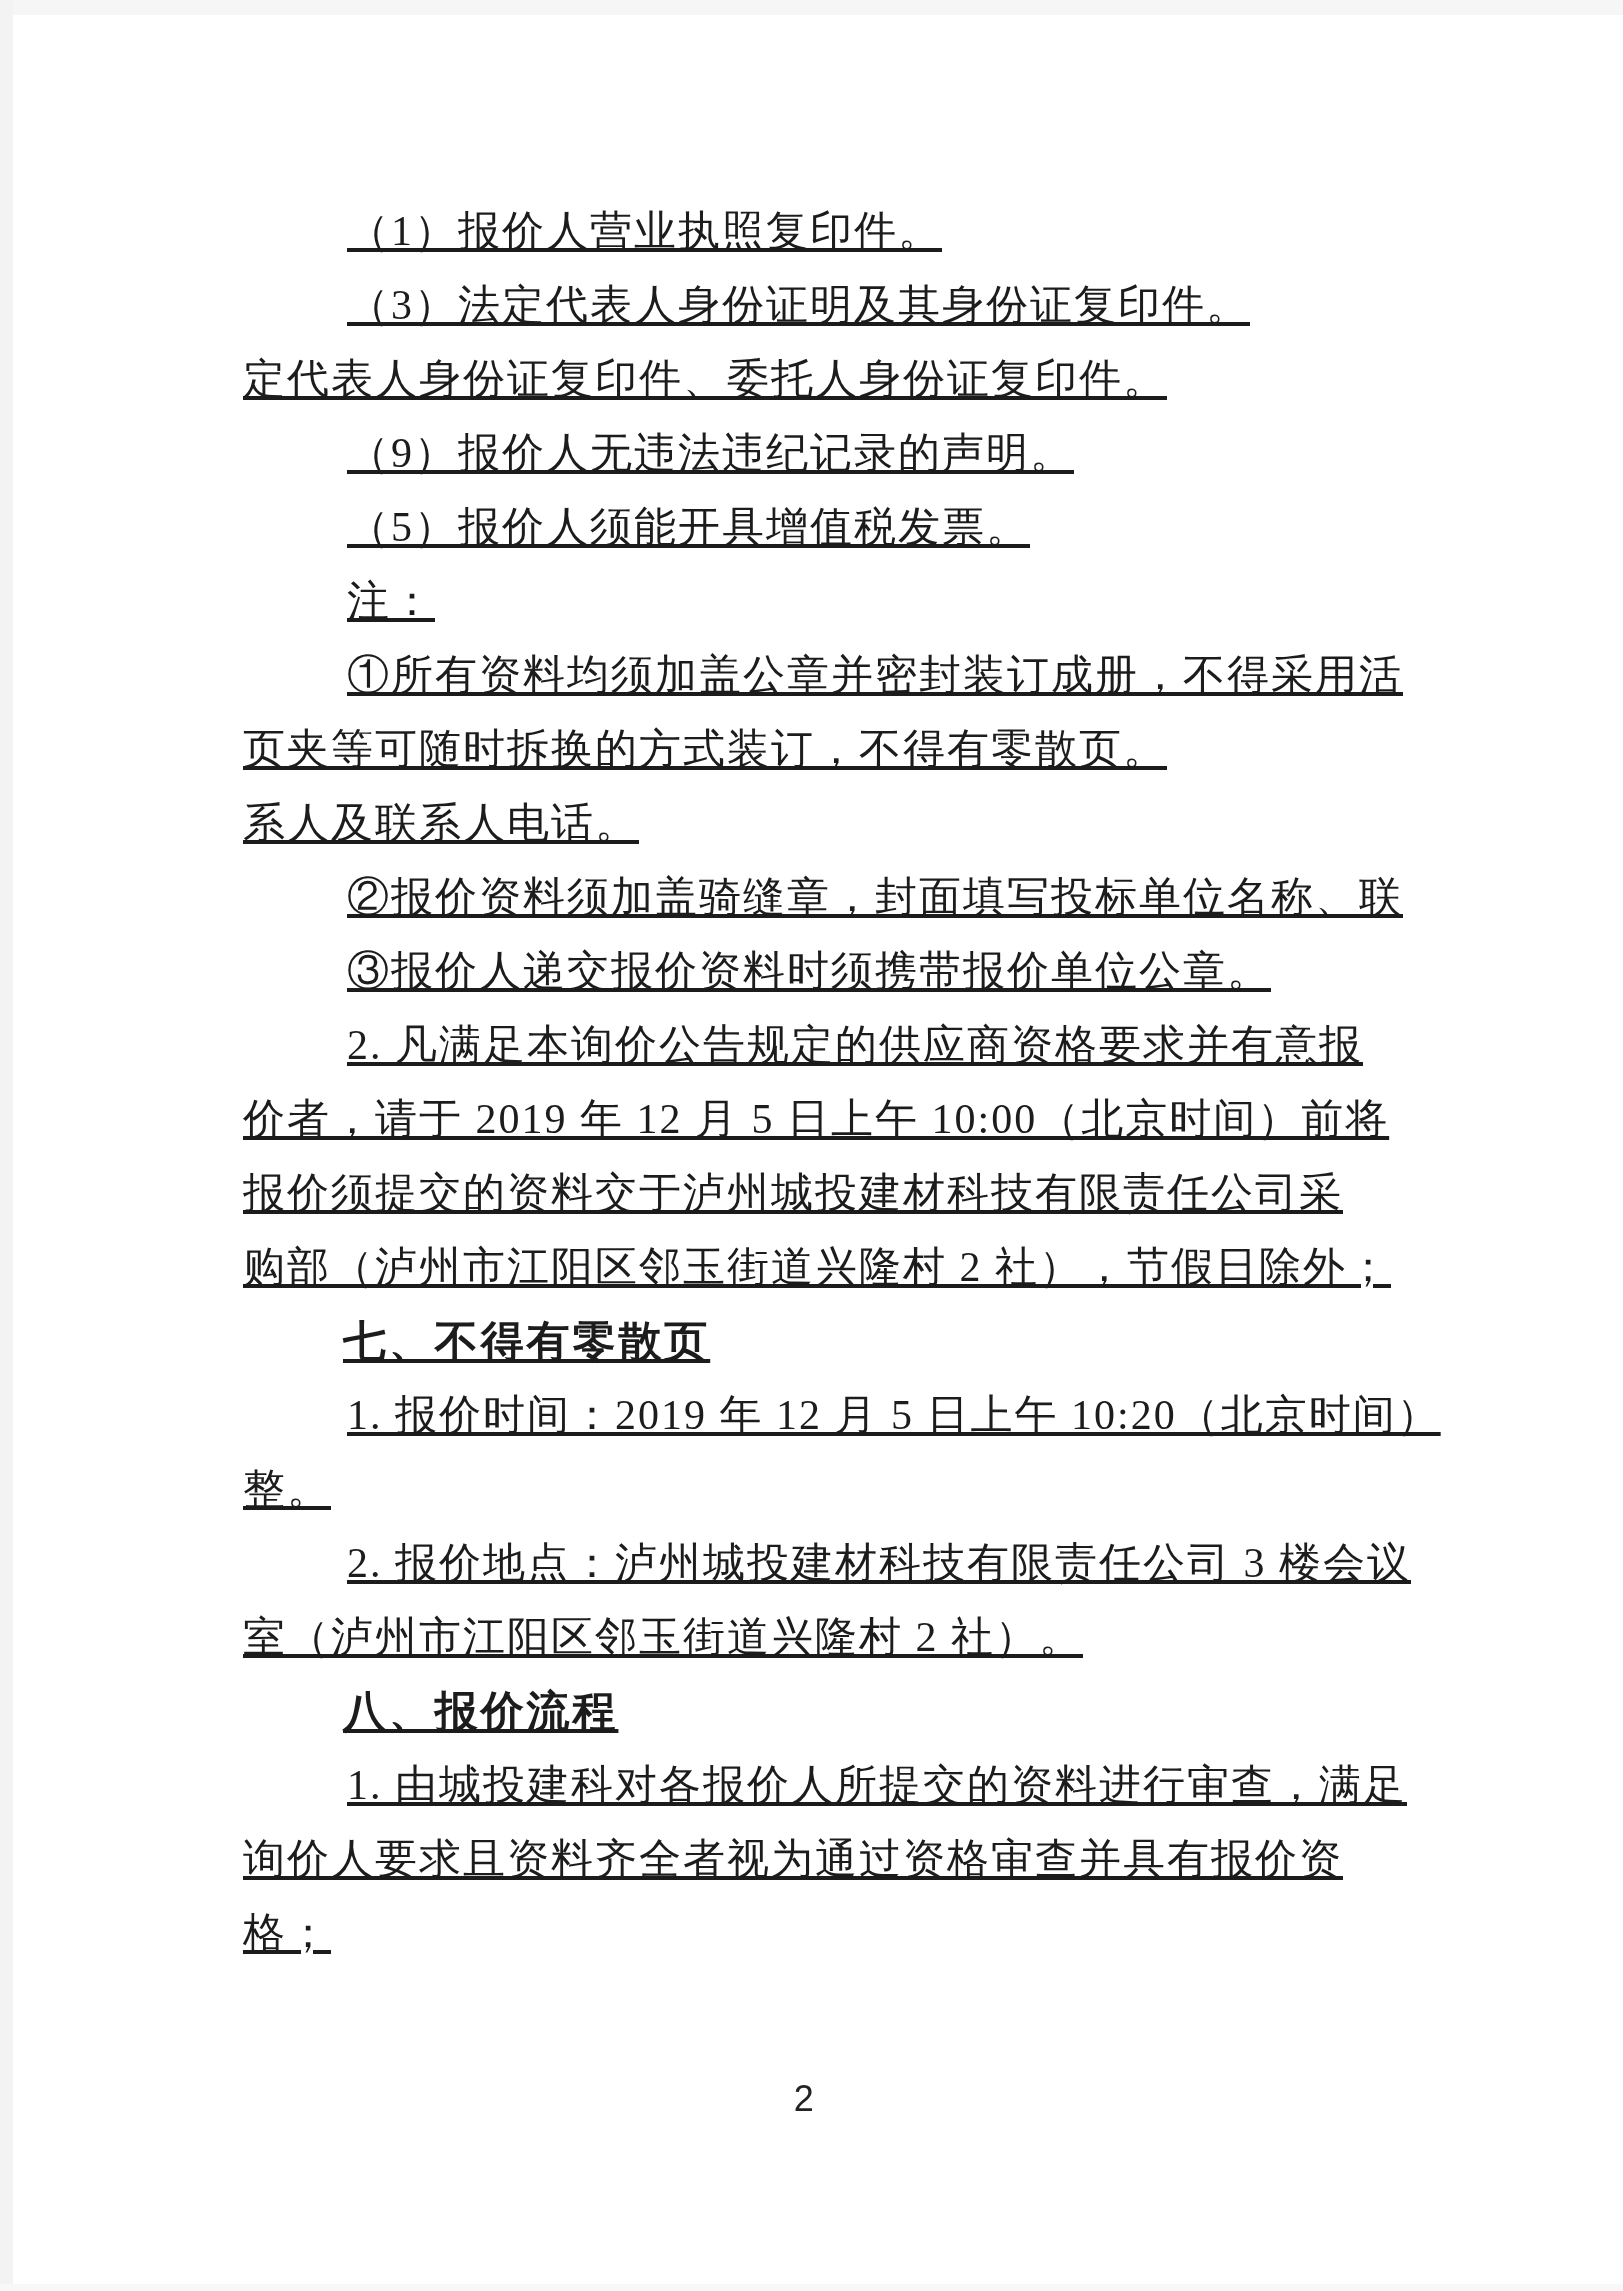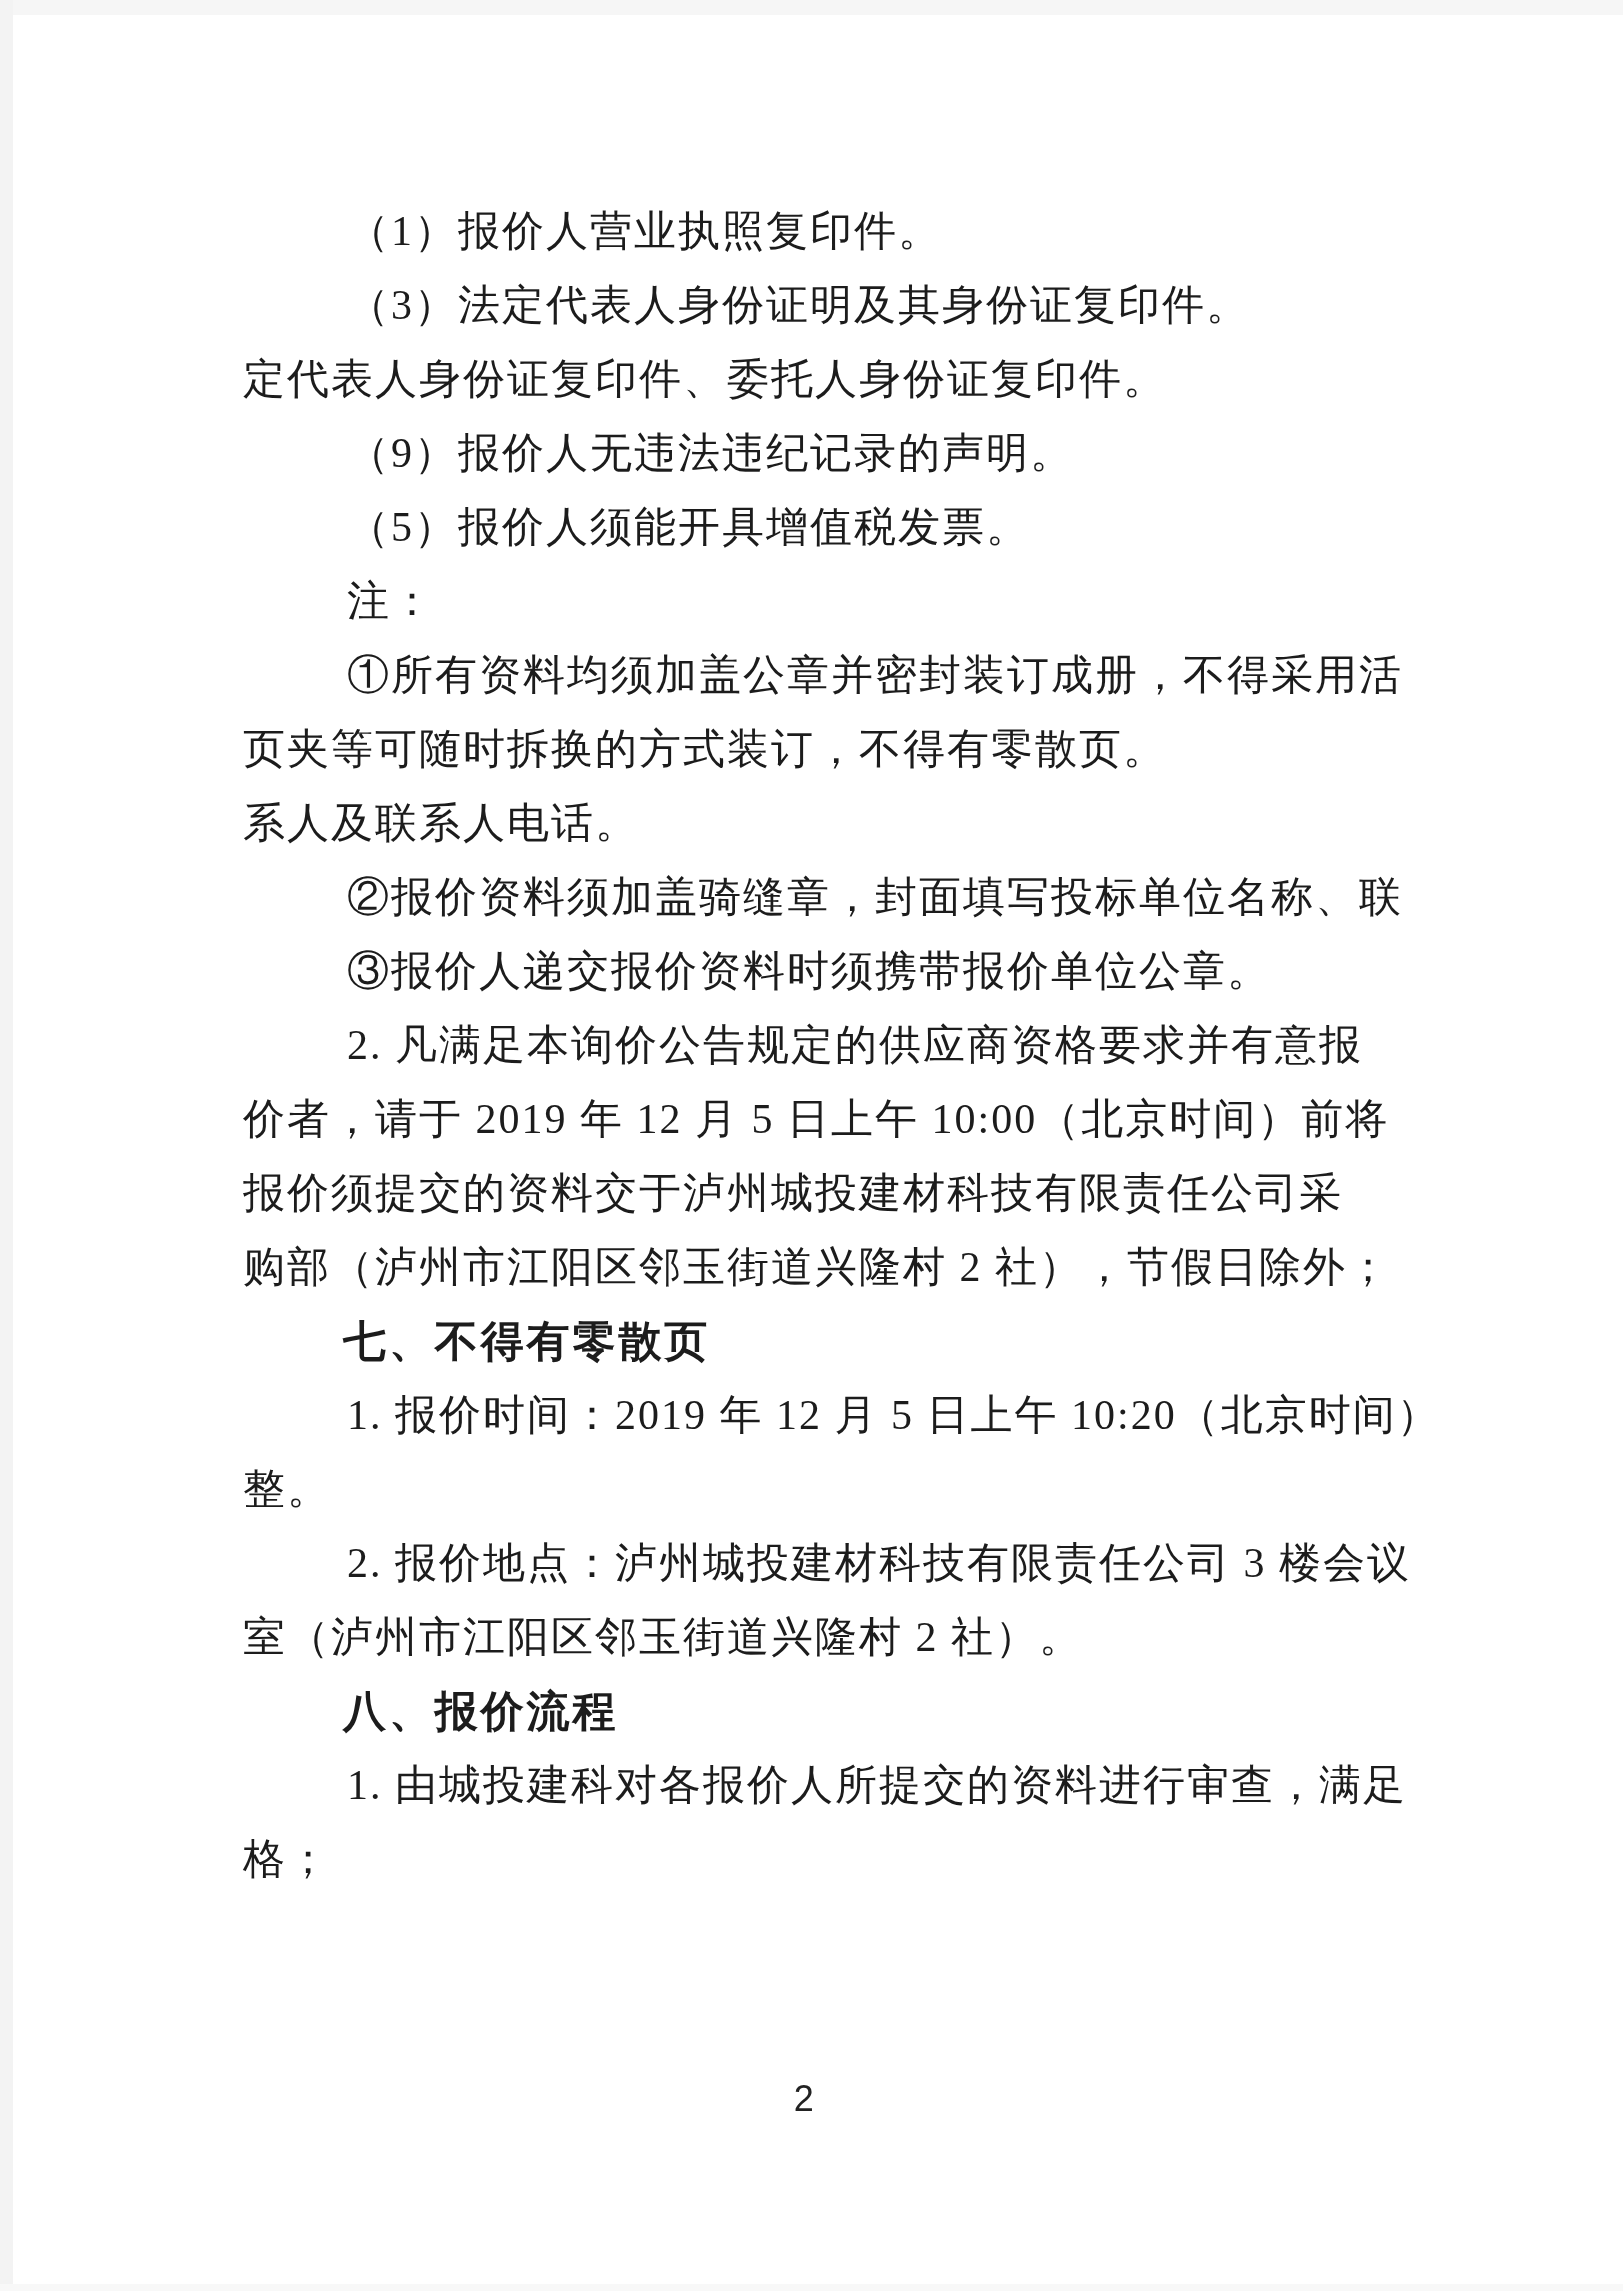--- a/index.html
+++ b/index.html
@@ -25,20 +25,21 @@
     top:194px;
     width:1147px;
   }
   .ln{
     height:74px;
     line-height:74px;
     font-size:42px;
     letter-spacing:2px;
     white-space:nowrap;
     font-weight:400;
+    text-decoration:underline;
   }
   .indent{padding-left:104px;}
   .heading{
     padding-left:100px;
     font-family:"Liberation Sans","DejaVu Sans",sans-serif;
     font-weight:700;
     font-size:43px;
     letter-spacing:2.9px;
   }
   .pageno{
@@ -75,18 +76,19 @@
     <div class="ln">价者，请于 2019 年 12 月 5 日上午 10:00（北京时间）前将</div>
     <div class="ln">报价须提交的资料交于泸州城投建材科技有限责任公司采</div>
     <div class="ln">购部（泸州市江阳区邻玉街道兴隆村 2 社），节假日除外；</div>
     <div class="ln heading">七、不得有零散页</div>
     <div class="ln indent">1. 报价时间：2019 年 12 月 5 日上午 10:20（北京时间）</div>
     <div class="ln">整。</div>
     <div class="ln indent">2. 报价地点：泸州城投建材科技有限责任公司 3 楼会议</div>
     <div class="ln">室（泸州市江阳区邻玉街道兴隆村 2 社）。</div>
     <div class="ln heading">八、报价流程</div>
     <div class="ln indent">1. 由城投建科对各报价人所提交的资料进行审查，满足</div>
+    <div class="ln">询价人要求且资料齐全者视为通过资格审查并具有报价资</div>
     <div class="ln">格；</div>
   </div>
 
   <div class="pageno">2</div>
 </div>
 
 
 </body></html>

